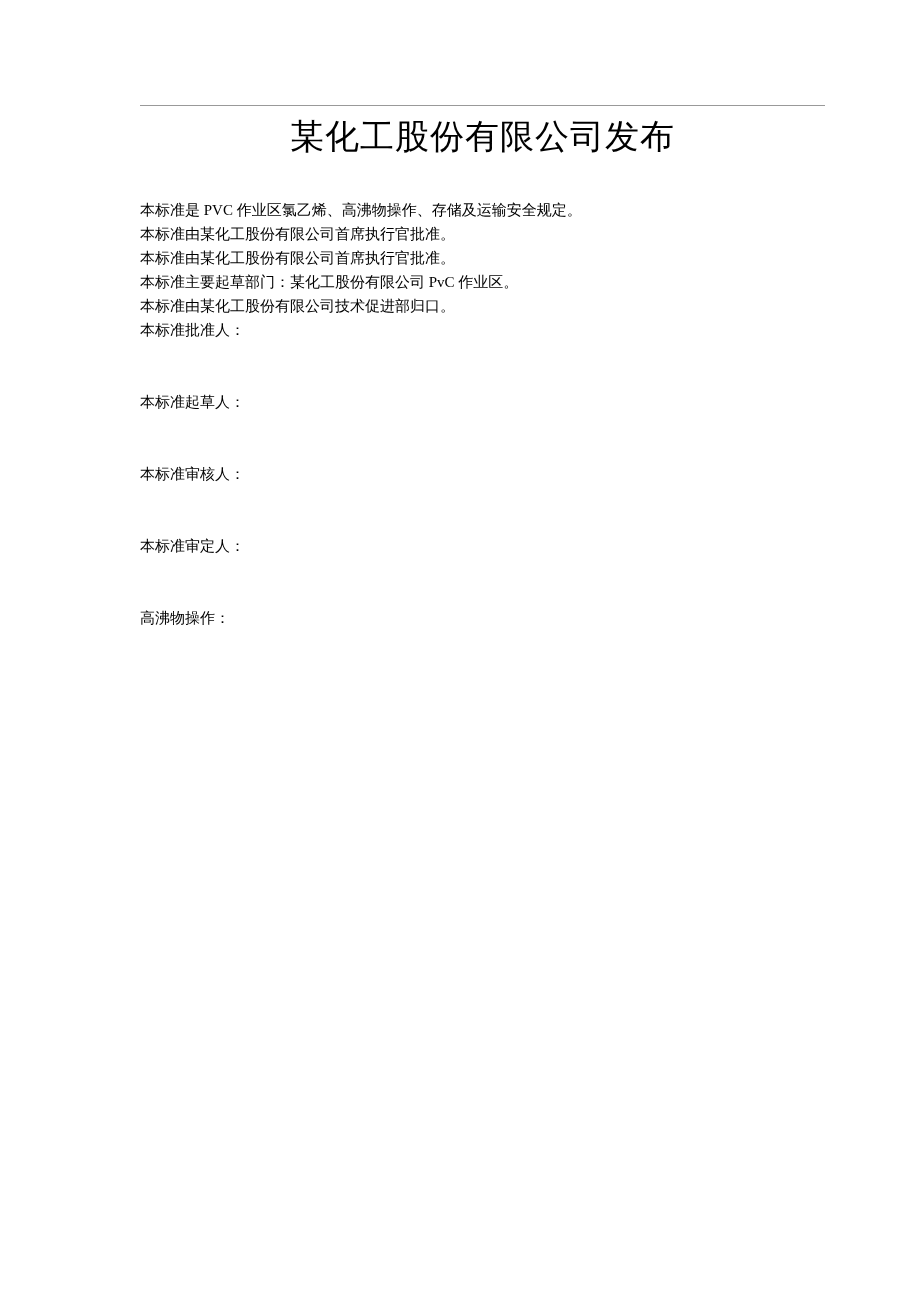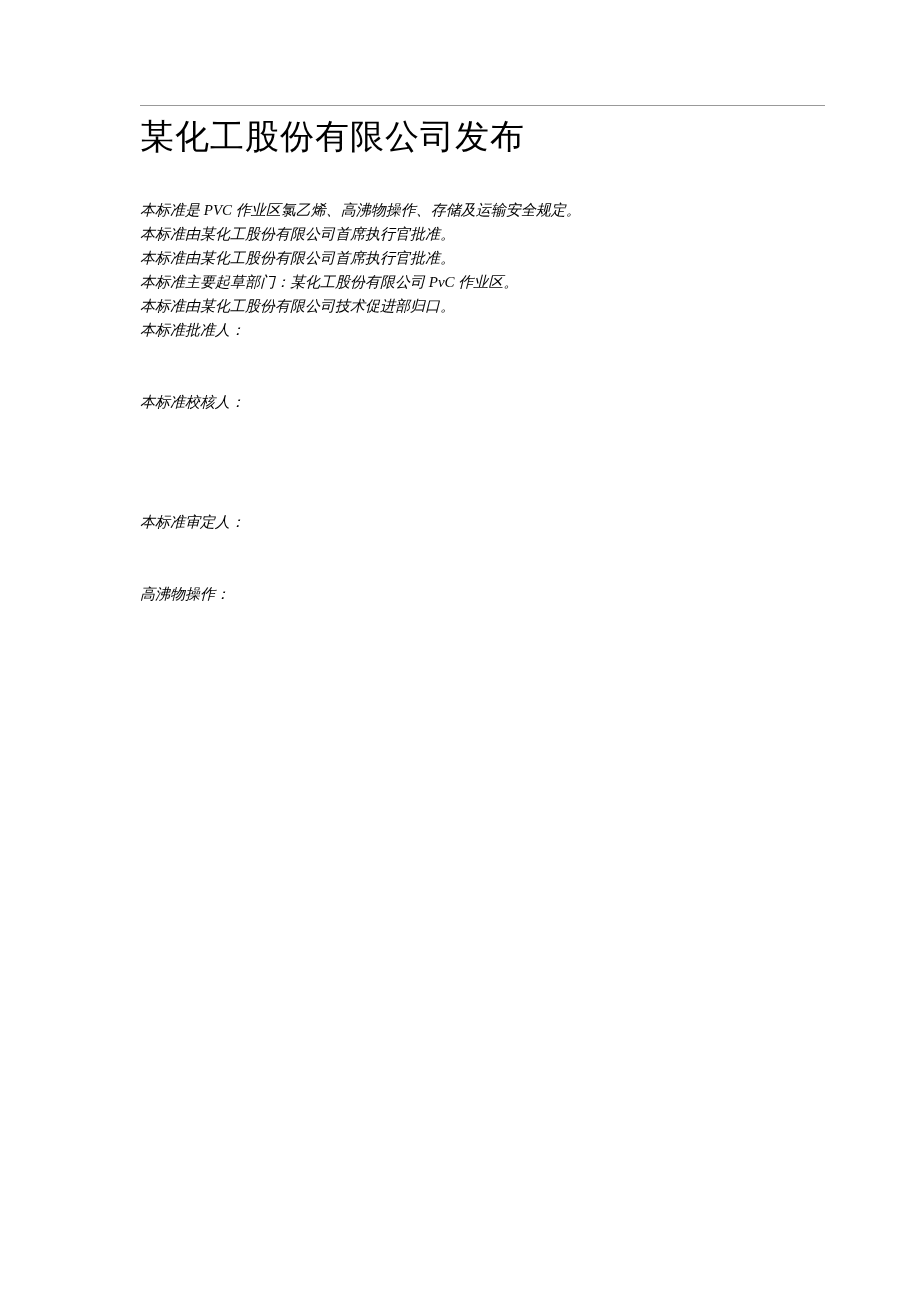--- a/index.html
+++ b/index.html
@@ -18,50 +18,50 @@
     .page-container {
       padding: 105px 95px 0 140px;
     }
     .divider-line {
       border: none;
       border-top: 1px solid #999999;
       margin-bottom: 8px;
       width: 100%;
     }
     .title {
-      text-align: left;
+      text-align: center;
       font-size: 34px;
       font-family: "SimSun", "宋体", serif;
       font-weight: normal;
       margin-bottom: 38px;
       letter-spacing: 1px;
     }
     .paragraph {
       font-size: 15px;
       line-height: 1.6;
       margin-bottom: 0;
       font-family: "SimSun", "宋体", serif;
-      font-style: italic;
     }
     .spacer {
       height: 48px;
     }
   </style>
 </head>
 <body>
 
 <div class="page-container">
   <hr class="divider-line">
   <h1 class="title">某化工股份有限公司发布</h1>
   <p class="paragraph">本标准是 PVC 作业区氯乙烯、高沸物操作、存储及运输安全规定。</p>
   <p class="paragraph">本标准由某化工股份有限公司首席执行官批准。</p>
   <p class="paragraph">本标准由某化工股份有限公司首席执行官批准。</p>
   <p class="paragraph">本标准主要起草部门：某化工股份有限公司 PvC 作业区。</p>
   <p class="paragraph">本标准由某化工股份有限公司技术促进部归口。</p>
   <p class="paragraph">本标准批准人：</p>
   <div class="spacer"></div>
-  <p class="paragraph">本标准校核人：</p>
+  <p class="paragraph">本标准起草人：</p>
   <div class="spacer"></div>
+  <p class="paragraph">本标准审核人：</p>
   <div class="spacer"></div>
   <p class="paragraph">本标准审定人：</p>
   <div class="spacer"></div>
   <p class="paragraph">高沸物操作：</p>
 </div>
 
 </body></html>

